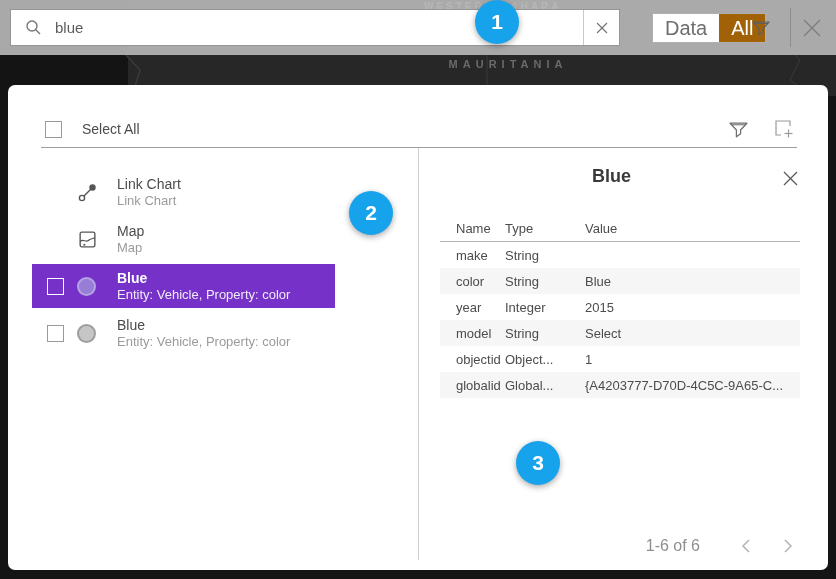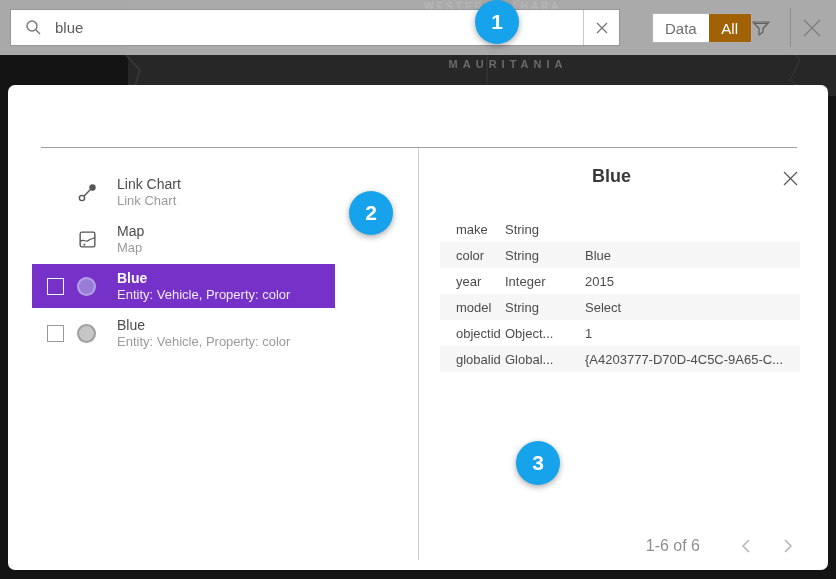--- a/index.html
+++ b/index.html
@@ -23,21 +23,21 @@
   .search-box { position:absolute; left:10px; top:9px; width:610px; height:37px; background:#fff;
                 border:1px solid #969696; display:flex; align-items:center; }
   .search-icon-wrap { width:44px; display:flex; justify-content:center; align-items:center; }
   .search-input { flex:1; height:100%; border:none; outline:none; font-family:"Liberation Sans",sans-serif;
                   font-size:15px; color:#5c5c5c; background:transparent; }
   .clear-btn { width:36px; height:100%; border:none; border-left:1px solid #c9c9c9; background:#fff;
                display:flex; align-items:center; justify-content:center; cursor:pointer; }
   .segmented { position:absolute; left:652px; top:13px; height:30px; background:#fff;
                border:1px solid #b0b0b0; display:flex; overflow:hidden; }
   .seg { min-width:42px; padding:0 12px; display:flex; align-items:center; justify-content:center;
-         font-size:15px; color:#6e6e6e; cursor:pointer; }
+         font-size:20px; color:#6e6e6e; cursor:pointer; }
   .seg.active { background:#a16207; color:#fff; }
   .tb-icon-btn { position:absolute; background:transparent; border:none; cursor:pointer;
                  display:flex; align-items:center; justify-content:center; }
   .tb-funnel { left:748px; top:15px; width:26px; height:26px; }
   .tb-divider { position:absolute; left:790px; top:8px; width:1px; height:39px; background:#8d8d8d; }
   .tb-close { left:798px; top:14px; width:28px; height:28px; }
 
   
   .panel { position:absolute; left:8px; top:85px; width:820px; height:485px; background:#fff;
            border-radius:7px; }
@@ -149,20 +149,38 @@
     <button class="tb-icon-btn tb-close">
       <svg width="22" height="22" viewBox="0 0 22 22">
         <line x1="3" y1="3" x2="19" y2="19" stroke="#7d7d7d" stroke-width="1.3"></line>
         <line x1="19" y1="3" x2="3" y2="19" stroke="#7d7d7d" stroke-width="1.3"></line>
       </svg>
     </button>
   </div>
 
   <div class="panel">
 
+    <div class="panel-header">
+      <div class="checkbox"></div>
+      <span class="select-all-label">Select All</span>
+      <div class="header-spacer"></div>
+      <button class="ph-icon-btn">
+        <svg width="21" height="21" viewBox="0 0 20 20">
+          <path d="M2 4 L18 4 L12 10.5 L12 14 L8 17 L8 10.5 Z" fill="none" stroke="#6e6e6e" stroke-width="1.2" stroke-linejoin="round"></path>
+          <path d="M3.5 5.5 L16.5 5.5" stroke="#6e6e6e" stroke-width="1"></path>
+        </svg>
+      </button>
+      <button class="ph-icon-btn">
+        <svg width="22" height="22" viewBox="0 0 22 22">
+          <path d="M17 8 L17 3 L3 3 L3 17 L8 17" fill="none" stroke="#9a9a9a" stroke-width="1.2"></path>
+          <line x1="11.5" y1="15.5" x2="19.5" y2="15.5" stroke="#9a9a9a" stroke-width="1.2"></line>
+          <line x1="15.5" y1="11.5" x2="15.5" y2="19.5" stroke="#9a9a9a" stroke-width="1.2"></line>
+        </svg>
+      </button>
+    </div>
 
     <div class="header-divider"></div>
     <div class="col-divider"></div>
 
     <div class="results">
 
       <div class="result-item plain">
         <div class="ri-icon-slot">
           <svg width="22" height="22" viewBox="0 0 22 22">
             <circle cx="5" cy="17" r="2.6" fill="none" stroke="#555" stroke-width="1.4"></circle>
@@ -220,20 +238,25 @@
     <div class="detail">
       <div class="detail-title">Blue</div>
       <button class="detail-close">
         <svg width="17" height="17" viewBox="0 0 17 17">
           <line x1="2" y1="2" x2="15" y2="15" stroke="#5a5a5a" stroke-width="1.2"></line>
           <line x1="15" y1="2" x2="2" y2="15" stroke="#5a5a5a" stroke-width="1.2"></line>
         </svg>
       </button>
 
       <div class="dtable">
+        <div class="drow dhead">
+          <div class="dc-name">Name</div>
+          <div class="dc-type">Type</div>
+          <div class="dc-value">Value</div>
+        </div>
         <div class="drow">
           <div class="dc-name">make</div>
           <div class="dc-type">String</div>
         </div>
         <div class="drow shaded">
           <div class="dc-name">color</div>
           <div class="dc-type">String</div>
           <div class="dc-value">Blue</div>
         </div>
         <div class="drow">

